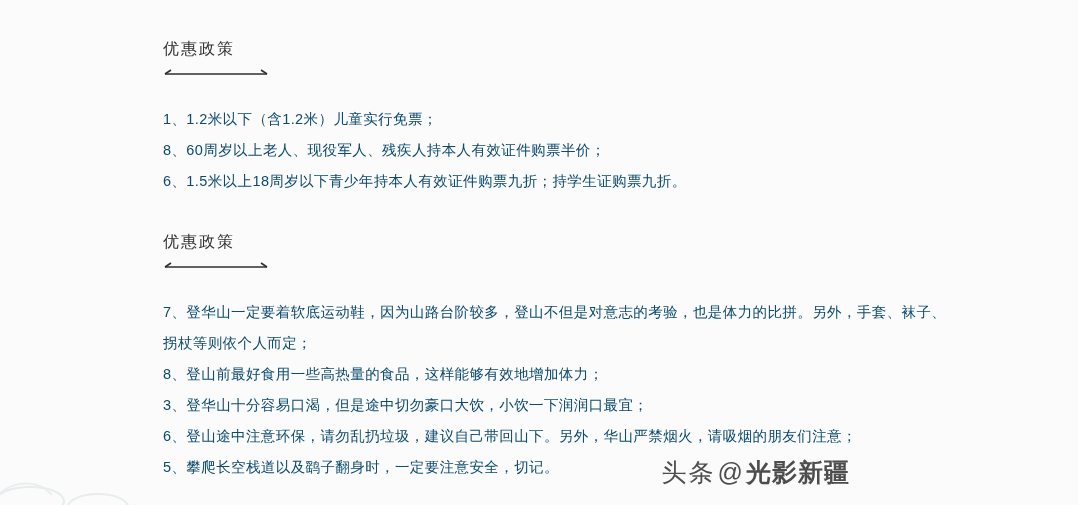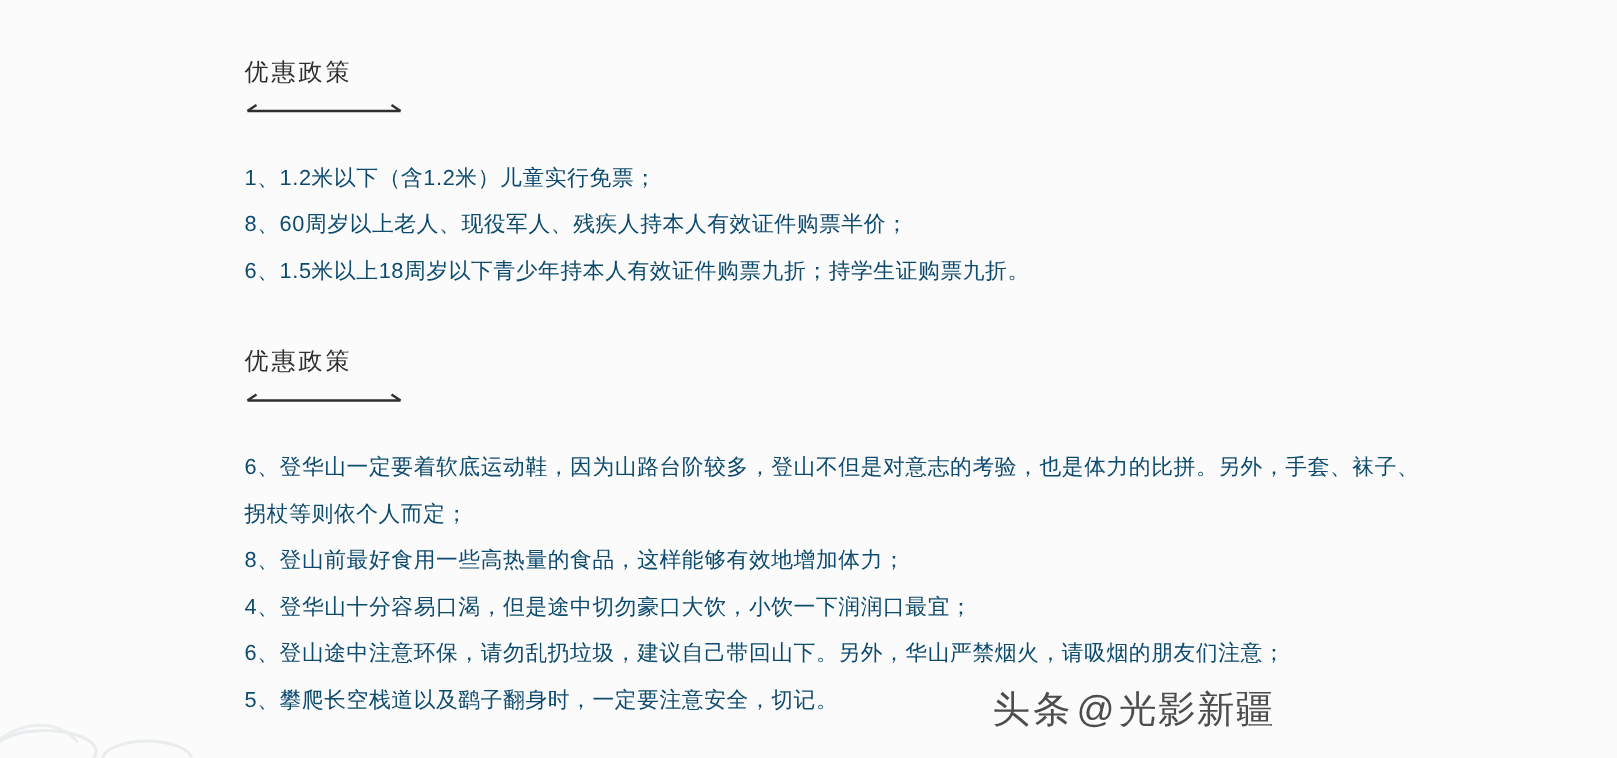--- a/index.html
+++ b/index.html
@@ -91,21 +91,21 @@
   }
   .watermark .wm-logo {
     font-weight: normal;
     letter-spacing: 2px;
   }
   .watermark .wm-at {
     font-weight: normal;
     padding: 0 2px;
   }
   .watermark .wm-name {
-    font-weight: normal;
+    font-weight: bold;
   }
 </style>
 </head>
 <body>
 
 <div class="page">
 
   <svg class="deco-left" viewBox="0 0 170 70" aria-hidden="true">
     <ellipse cx="30" cy="66" rx="34" ry="14" fill="none" stroke="#e8eced" stroke-width="2"></ellipse>
     <ellipse cx="98" cy="72" rx="30" ry="13" fill="none" stroke="#e8eced" stroke-width="2"></ellipse>
@@ -131,23 +131,23 @@
     <div class="spacer-between"></div>
 
     <div class="section">
       <h2 class="section-title">优惠政策</h2>
       <svg class="title-rule" viewBox="0 0 108 10" aria-hidden="true">
         <path d="M2 6 L104 6" stroke="#2f2f2f" stroke-width="1.6" fill="none"></path>
         <path d="M2 6 L8 2" stroke="#2f2f2f" stroke-width="1.6" fill="none"></path>
         <path d="M104 6 L98 2" stroke="#2f2f2f" stroke-width="1.6" fill="none"></path>
       </svg>
       <ul class="items">
-        <li class="item">6、登华山一定要着软底运动鞋，因为山路台阶较多，登山不但是对意志的考验，也是体力的比拼。另外，手套、袜子、拐杖等则依个人而定；</li>
+        <li class="item">7、登华山一定要着软底运动鞋，因为山路台阶较多，登山不但是对意志的考验，也是体力的比拼。另外，手套、袜子、拐杖等则依个人而定；</li>
         <li class="item">8、登山前最好食用一些高热量的食品，这样能够有效地增加体力；</li>
-        <li class="item">4、登华山十分容易口渴，但是途中切勿豪口大饮，小饮一下润润口最宜；</li>
+        <li class="item">3、登华山十分容易口渴，但是途中切勿豪口大饮，小饮一下润润口最宜；</li>
         <li class="item">6、登山途中注意环保，请勿乱扔垃圾，建议自己带回山下。另外，华山严禁烟火，请吸烟的朋友们注意；</li>
         <li class="item">5、攀爬长空栈道以及鹞子翻身时，一定要注意安全，切记。</li>
       </ul>
     </div>
 
   </div>
 
   <div class="watermark">
     <span class="wm-logo">头条</span><span class="wm-at">@</span><span class="wm-name">光影新疆</span>
   </div>

